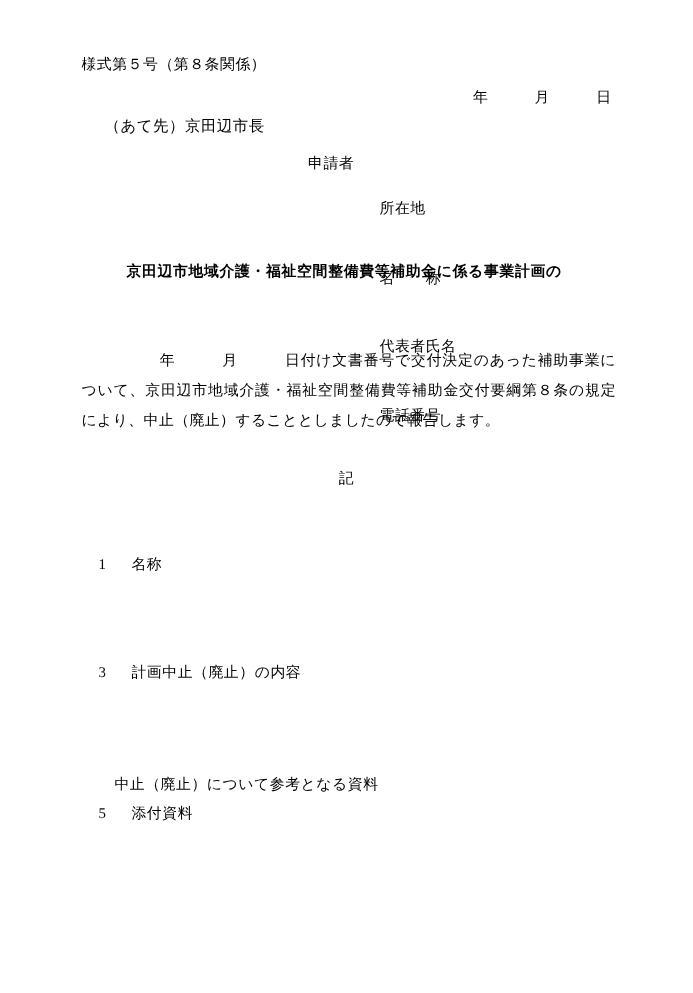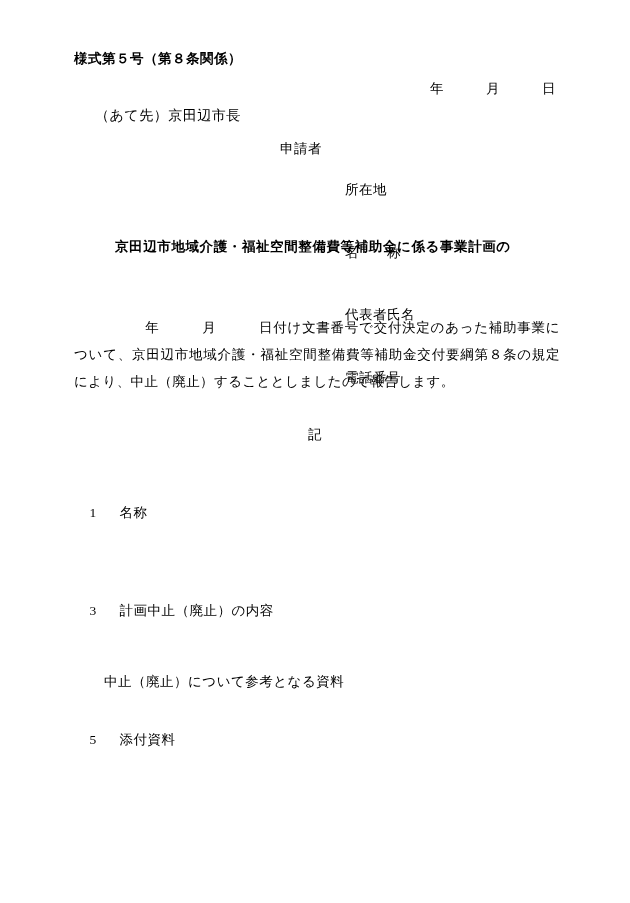--- a/index.html
+++ b/index.html
@@ -24,21 +24,20 @@
     box-sizing: border-box;
   }
   .abs { position: absolute; white-space: pre; }
 
   
   .form-no {
     left: 74px;
     top: 48px;
     font-size: 13.5px;
     letter-spacing: 0.5px;
-    font-weight: bold;
   }
 
   
   .date-line {
     left: 430px;
     top: 78px;
     font-size: 13.5px;
     letter-spacing: 0.5px;
   }
 
@@ -108,21 +107,21 @@
     letter-spacing: 0.5px;
   }
   .item .num { display: inline-block; width: 30px; }
   .item-1 { top: 480px; }
   .item-2 { top: 530px; }
   .item-3 { top: 578px; }
   .item-4 { top: 628px; }
   .item-5 { top: 707px; }
   .item-5-sub {
     left: 104px;
-    top: 671px;
+    top: 702px;
     font-size: 13.5px;
     letter-spacing: 0.5px;
   }
 </style>
 </head>
 <body>
 
 <div class="page">
 
   <div class="abs form-no">様式第５号（第８条関係）</div>

